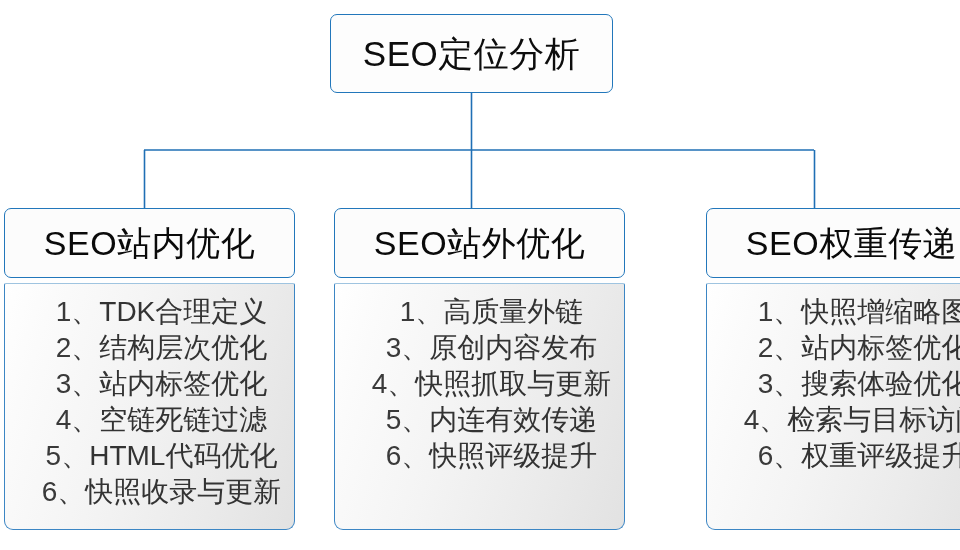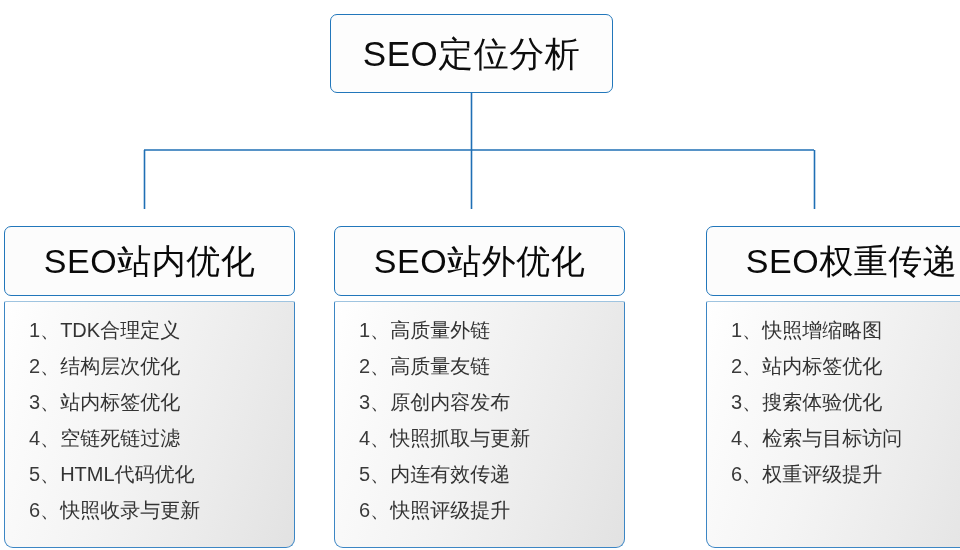--- a/index.html
+++ b/index.html
@@ -76,21 +76,20 @@
     position: relative;
     height: 70px;
     box-sizing: border-box;
     border: 1px solid #2277bb;
     border-radius: 7px;
     background: #fcfcfc;
     display: flex;
     align-items: center;
     justify-content: center;
     z-index: 2;
-    margin-top: 18px;
   }
   .col-header .col-header-text {
     font-size: 34px;
     color: #0a0a0a;
     line-height: 1;
     white-space: nowrap;
     letter-spacing: 0.5px;
   }
 
   
@@ -110,24 +109,25 @@
                   #e2e2e2 100%);
     padding: 10px 0 14px 0;
   }
 
   .col-list {
     list-style: none;
     margin: 0;
     padding: 0 0 0 24px;
   }
   .col-list li {
-    font-size: 20px;
+    font-size: 28px;
     line-height: 36px;
     color: #3a3a3a;
     white-space: nowrap;
+    text-align: center;
   }
   .col-list li .idx {
     color: #3a3a3a;
   }
   .col-list li .txt {
     color: #333333;
   }
 </style>
 </head>
 <body>
@@ -184,23 +184,20 @@
     <div class="column col-1">
       <div class="col-header">
         <span class="col-header-text">SEO站外优化</span>
       </div>
       <div class="col-body">
         <ul class="col-list">
           <li>
             <span class="idx">1、</span><span class="txt">高质量外链</span>
           </li>
           <li>
-            <span class="idx">2、</span><span class="txt">高质量友链</span>
-          </li>
-          <li>
             <span class="idx">3、</span><span class="txt">原创内容发布</span>
           </li>
           <li>
             <span class="idx">4、</span><span class="txt">快照抓取与更新</span>
           </li>
           <li>
             <span class="idx">5、</span><span class="txt">内连有效传递</span>
           </li>
           <li>
             <span class="idx">6、</span><span class="txt">快照评级提升</span>

